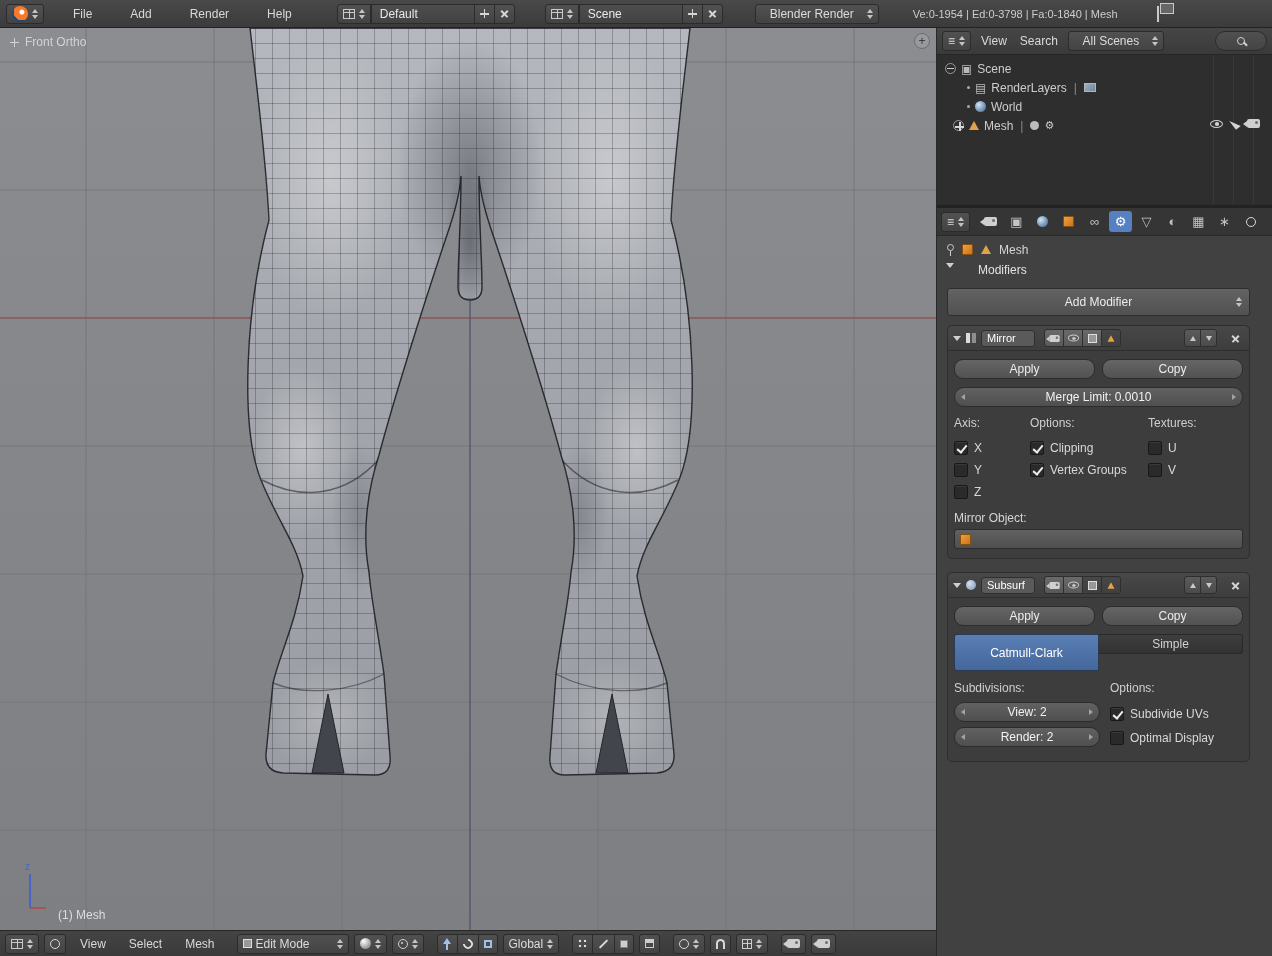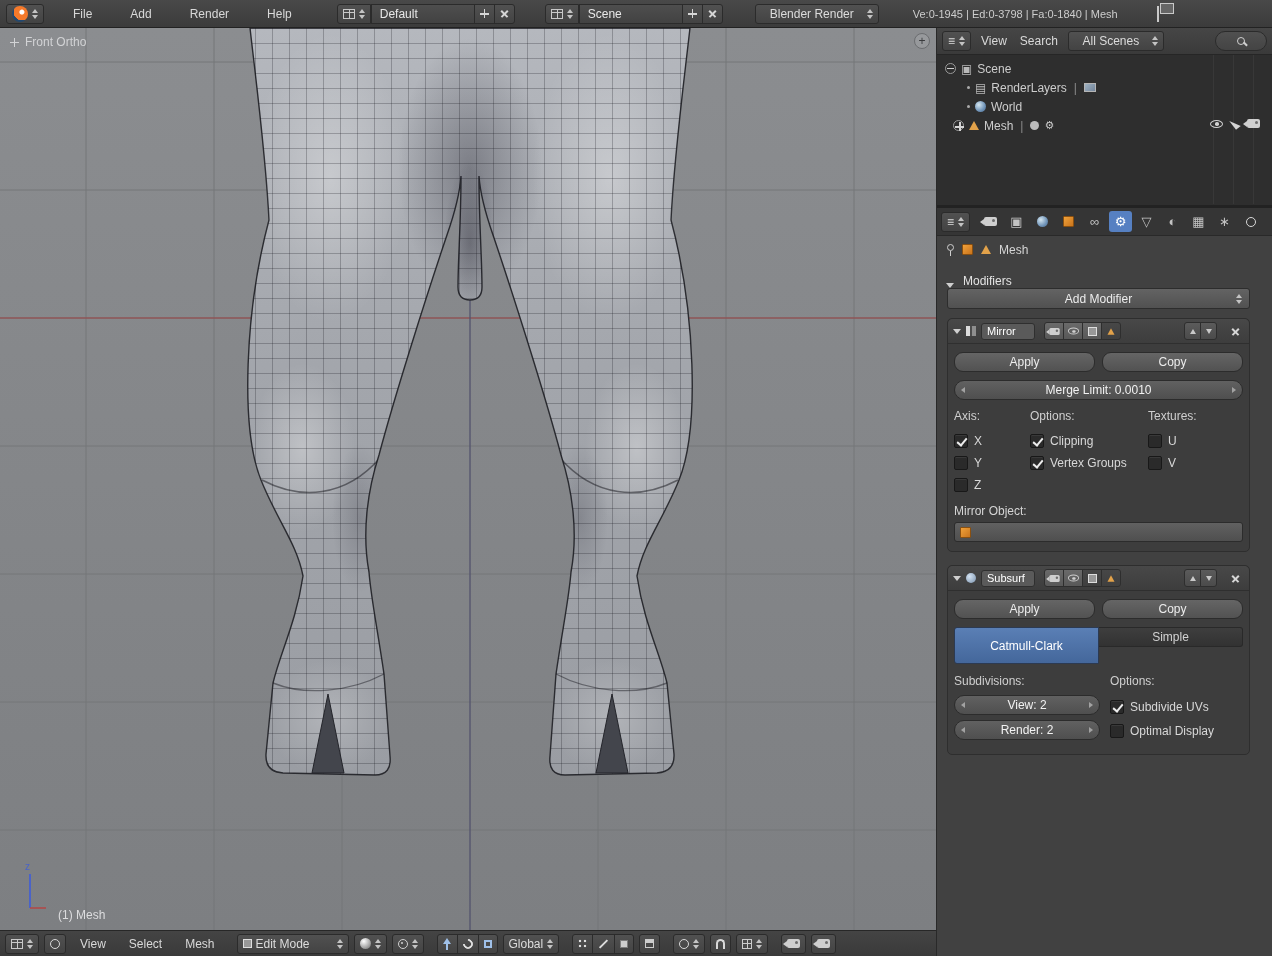--- a/index.html
+++ b/index.html
@@ -109,22 +109,22 @@
   .rights{position:absolute;right:12px;top:2px;display:flex;gap:9px;align-items:center}
   .colsep{position:absolute;top:0;bottom:0;width:1px;background:rgba(255,255,255,0.05)}
   .divider{height:3px;background:#222}
 
   
   .props{flex:1;background:#414141;display:flex;flex-direction:column;overflow:hidden}
   .ptabs{height:28px;background:#353535;border-bottom:1px solid #292929;display:flex;align-items:center;gap:3px;padding:0 4px}
   .ptab{width:23px;height:21px;display:flex;align-items:center;justify-content:center;border-radius:3px;color:#c3c3c3;font-size:13px}
   .ptab.active{background:#5680c2;color:#fff}
   .pcontext{height:27px;display:flex;align-items:center;gap:8px;padding:0 10px;color:#d5d5d5}
-  .ptitle{height:25px;display:flex;align-items:flex-end;gap:9px;padding:0 9px;color:#e3e3e3}
-  .addmod{margin:0 22px 9px 10px;height:21px;background:linear-gradient(#636363,#515151);border:1px solid #2d2d2d;border-radius:3px;
+  .ptitle{height:25px;display:flex;align-items:flex-start;gap:24px;padding:0 9px;color:#e3e3e3}
+  .addmod{margin:0 22px 9px 10px;height:28px;background:linear-gradient(#636363,#515151);border:1px solid #2d2d2d;border-radius:3px;
           display:flex;align-items:center;justify-content:center;position:relative;color:#ececec}
   .addmod .uds{position:absolute;right:7px}
   .modbox{margin:0 22px 13px 10px;background:#3d3d3d;border:1px solid #2e2e2e;border-radius:5px}
   .mhead{height:25px;display:flex;align-items:center;gap:5px;padding:0 5px;background:linear-gradient(#484848,#3d3d3d);
          border-bottom:1px solid #2f2f2f;border-radius:5px 5px 0 0}
   .namefield{width:54px;height:17px;background:#5a5a5a;border:1px solid #2f2f2f;border-radius:3px;color:#fff;font-size:11px;
              display:flex;align-items:center;padding:0 5px}
   .mtoggles{display:flex;margin-left:4px}
   .mtog{width:20px;height:18px;background:linear-gradient(#6a6a6a,#585858);border:1px solid #2e2e2e;margin-left:-1px;
         display:flex;align-items:center;justify-content:center}
@@ -215,21 +215,21 @@
       <div class="wbtn">
           <span class="i-close"></span>
         </div>
     </div>
 
     <div class="wbtn" style="margin-left:12px;min-width:124px">
       <span style="flex:1;text-align:center">Blender Render</span>
       <span class="uds"></span>
     </div>
 
-    <span class="stats">Ve:0-1945 | Ed:0-3798 | Fa:0-1840 | Mesh</span>
+    <span class="stats">Ve:0-1954 | Ed:0-3798 | Fa:0-1840 | Mesh</span>
     <span style="margin-left:16px"><span class="i-window"></span></span>
   </div>
 
   <div class="vp">
     <svg width="936" height="902" viewBox="0 0 936 902">
       <defs>
         <pattern id="wire" width="17" height="15" patternUnits="userSpaceOnUse">
           <path d="M 17 0 H 0 V 15" fill="none" stroke="rgba(16,16,22,0.5)" stroke-width="1"></path>
         </pattern>
         <linearGradient id="bodyfill" x1="0" y1="0" x2="0" y2="1">

